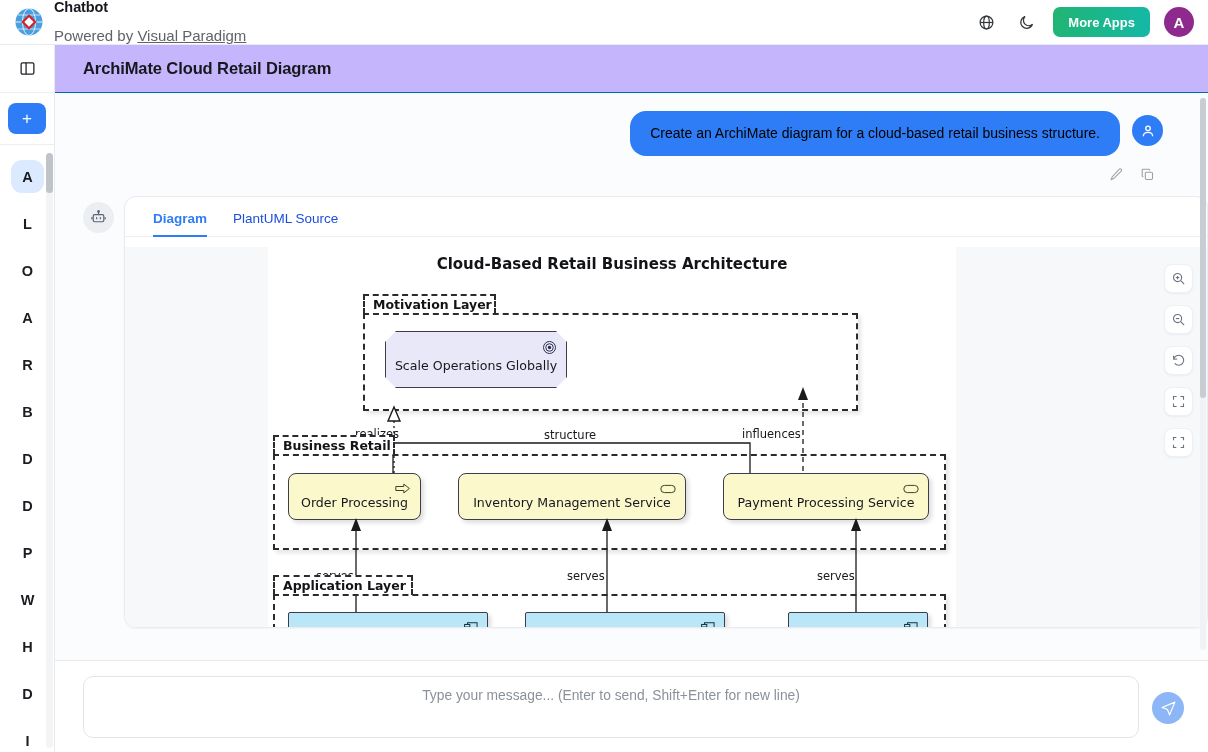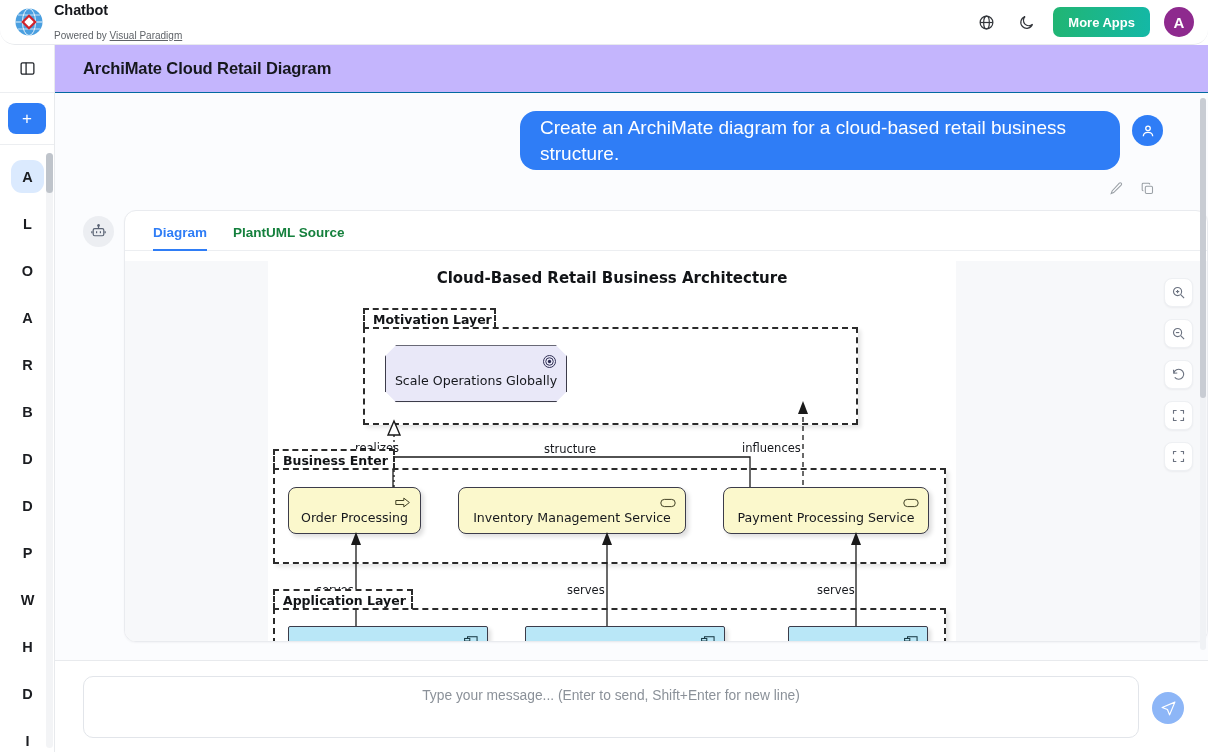--- a/index.html
+++ b/index.html
@@ -7,27 +7,27 @@
     width: 1208px; height: 752px;
     font-family: "Liberation Sans", sans-serif;
     background: #ffffff; overflow: hidden;
   }
   body { position: relative; }
 
   
   .topbar {
     position: absolute; top: 0; left: 0; width: 1208px; height: 45px;
     background: #ffffff; border-bottom: 1px solid #e8eaed;
-    display: flex; align-items: center; padding: 0 14px; z-index: 40; border-radius: 15px;
+    display: flex; align-items: center; padding: 0 14px; z-index: 40;
   }
   .brand { display: flex; align-items: center; gap: 10px; }
   .brand-logo { width: 30px; height: 30px; position: relative; }
   .brand-text-wrap { display:flex; flex-direction: column; justify-content:center; }
   .brand-title { font-size: 14.5px; font-weight: 700; color: #16181d; line-height: 1.15; letter-spacing: -0.1px;}
-  .brand-sub { font-size: 10px; color: #5f6368; line-height: 1.3; margin-top: 10px;}
+  .brand-sub { font-size: 15px; color: #5f6368; line-height: 1.3; margin-top: 10px;}
   .brand-sub a { color: #5f6368; text-decoration: underline; }
   .topbar-right { margin-left: auto; display: flex; align-items: center; gap: 14px; }
   .icon-btn-top {
     width: 26px; height: 26px; display: flex; align-items: center; justify-content: center;
     color: #33363b; cursor: pointer; background: none; border: none;
   }
   .more-apps {
     height: 30px; padding: 0 15px; border-radius: 7px; border: none;
     background: linear-gradient(95deg, #21b573 0%, #14b8a6 100%);
     color: #fff; font-size: 13px; font-weight: 700; cursor: pointer;
@@ -102,22 +102,22 @@
   .user-row {
     display: flex; align-items: flex-start; justify-content: flex-end;
     gap: 12px; padding: 18px 45px 0 0;
   }
   .user-avatar {
     width: 31px; height: 31px; border-radius: 50%; background: #2f7df6;
     display: flex; align-items: center; justify-content: center; flex: 0 0 auto;
     margin-top: 4px;
   }
   .user-bubble {
-    background: #2f7df6; color: #ffffff; border-radius: 16px;
-    padding: 4px 20px; font-size: 19px; max-width: 600px; line-height: 1.35;
+    background: #2f7df6; color: #000000; border-radius: 16px;
+    padding: 13px 20px; font-size: 14px; max-width: 600px; line-height: 1.35;
   }
   .msg-actions {
     display: flex; justify-content: flex-end; gap: 16px;
     padding: 11px 53px 0 0; color: #9aa0a6;
   }
   .msg-act { cursor: pointer; display: flex; }
 
   
   .bot-row { display: flex; align-items: flex-start; gap: 10px; padding: 14px 0 0 28px; }
   .bot-avatar {
@@ -129,21 +129,21 @@
     background: #ffffff; border: 1px solid #e9ebef; border-radius: 12px;
     width: 1089px; height: 432px; overflow: hidden; position: relative;
     box-shadow: 0 1px 2px rgba(16,24,40,.04);
   }
   .tabs { display: flex; gap: 26px; padding: 14px 28px 0 28px; border-bottom: 1px solid #eceef1; }
   .tab {
     font-size: 13.5px; font-weight: 700; color: #5f6671; padding-bottom: 9px;
     cursor: pointer; border-bottom: 2.5px solid transparent; margin-bottom: -1px;
   }
   .tab.active { color: #2f7df6; border-bottom-color: #2f7df6; }
-  .tab.inactive { font-weight: 700; color: #15803d; }
+  .tab.inactive { font-weight: 400; color: #1d4ed8; }
 
   .canvas-wrap { position: absolute; top: 50px; left: 0; right: 0; bottom: 0; background: #f7f8fa; }
   .canvas-left { position: absolute; left: 0; top: 0; width: 143px; bottom: 0; background: #f7f8fa; }
   .canvas-white { position: absolute; left: 143px; top: 0; width: 688px; bottom: 0; background: #ffffff; }
   .canvas-right { position: absolute; left: 831px; top: 0; right: 0; bottom: 0; background: #f7f8fa; }
 
   .diagram {
     position: absolute; left: 143px; top: 0; width: 845px; bottom: 0;
   }
   .diagram-title {
@@ -395,21 +395,21 @@
             <path d="M10 2 L5 15 L15 15 Z" fill="#1a1a1a"></path>
           </svg>
           <div class="rel-label" style="left:474px; top:180px;">influences</div>
 
           <svg style="position:absolute; left:120px; top:186px; width:420px; height:70px;">
             <polyline points="5,68 5,10 362,10 362,50" fill="none" stroke="#1a1a1a" stroke-width="1.3"></polyline>
             <path d="M362 62 L357 48 L367 48 Z" fill="#1a1a1a"></path>
           </svg>
           <div class="rel-label" style="left:276px; top:181px;">structure</div>
 
-          <div class="layer-tab" style="left:5px; top:188px; width:122px;">Business Enter</div>
+          <div class="layer-tab" style="left:5px; top:188px; width:122px;">Business Retail</div>
           <div class="layer-box" style="left:5px; top:207px; width:673px; height:96px;"></div>
 
           <div class="node node-business" style="left:190px; top:226px; width:228px; height:47px;">
             <span class="label">Inventory Management Service</span>
             <span class="node-icon">
               <svg width="16" height="10" viewBox="0 0 20 12">
                 <rect x="1" y="1.5" width="18" height="9" rx="4.5" fill="#fbf8cc" stroke="#3a3a1e" stroke-width="1.2"></rect>
               </svg>
             </span>
           </div>

